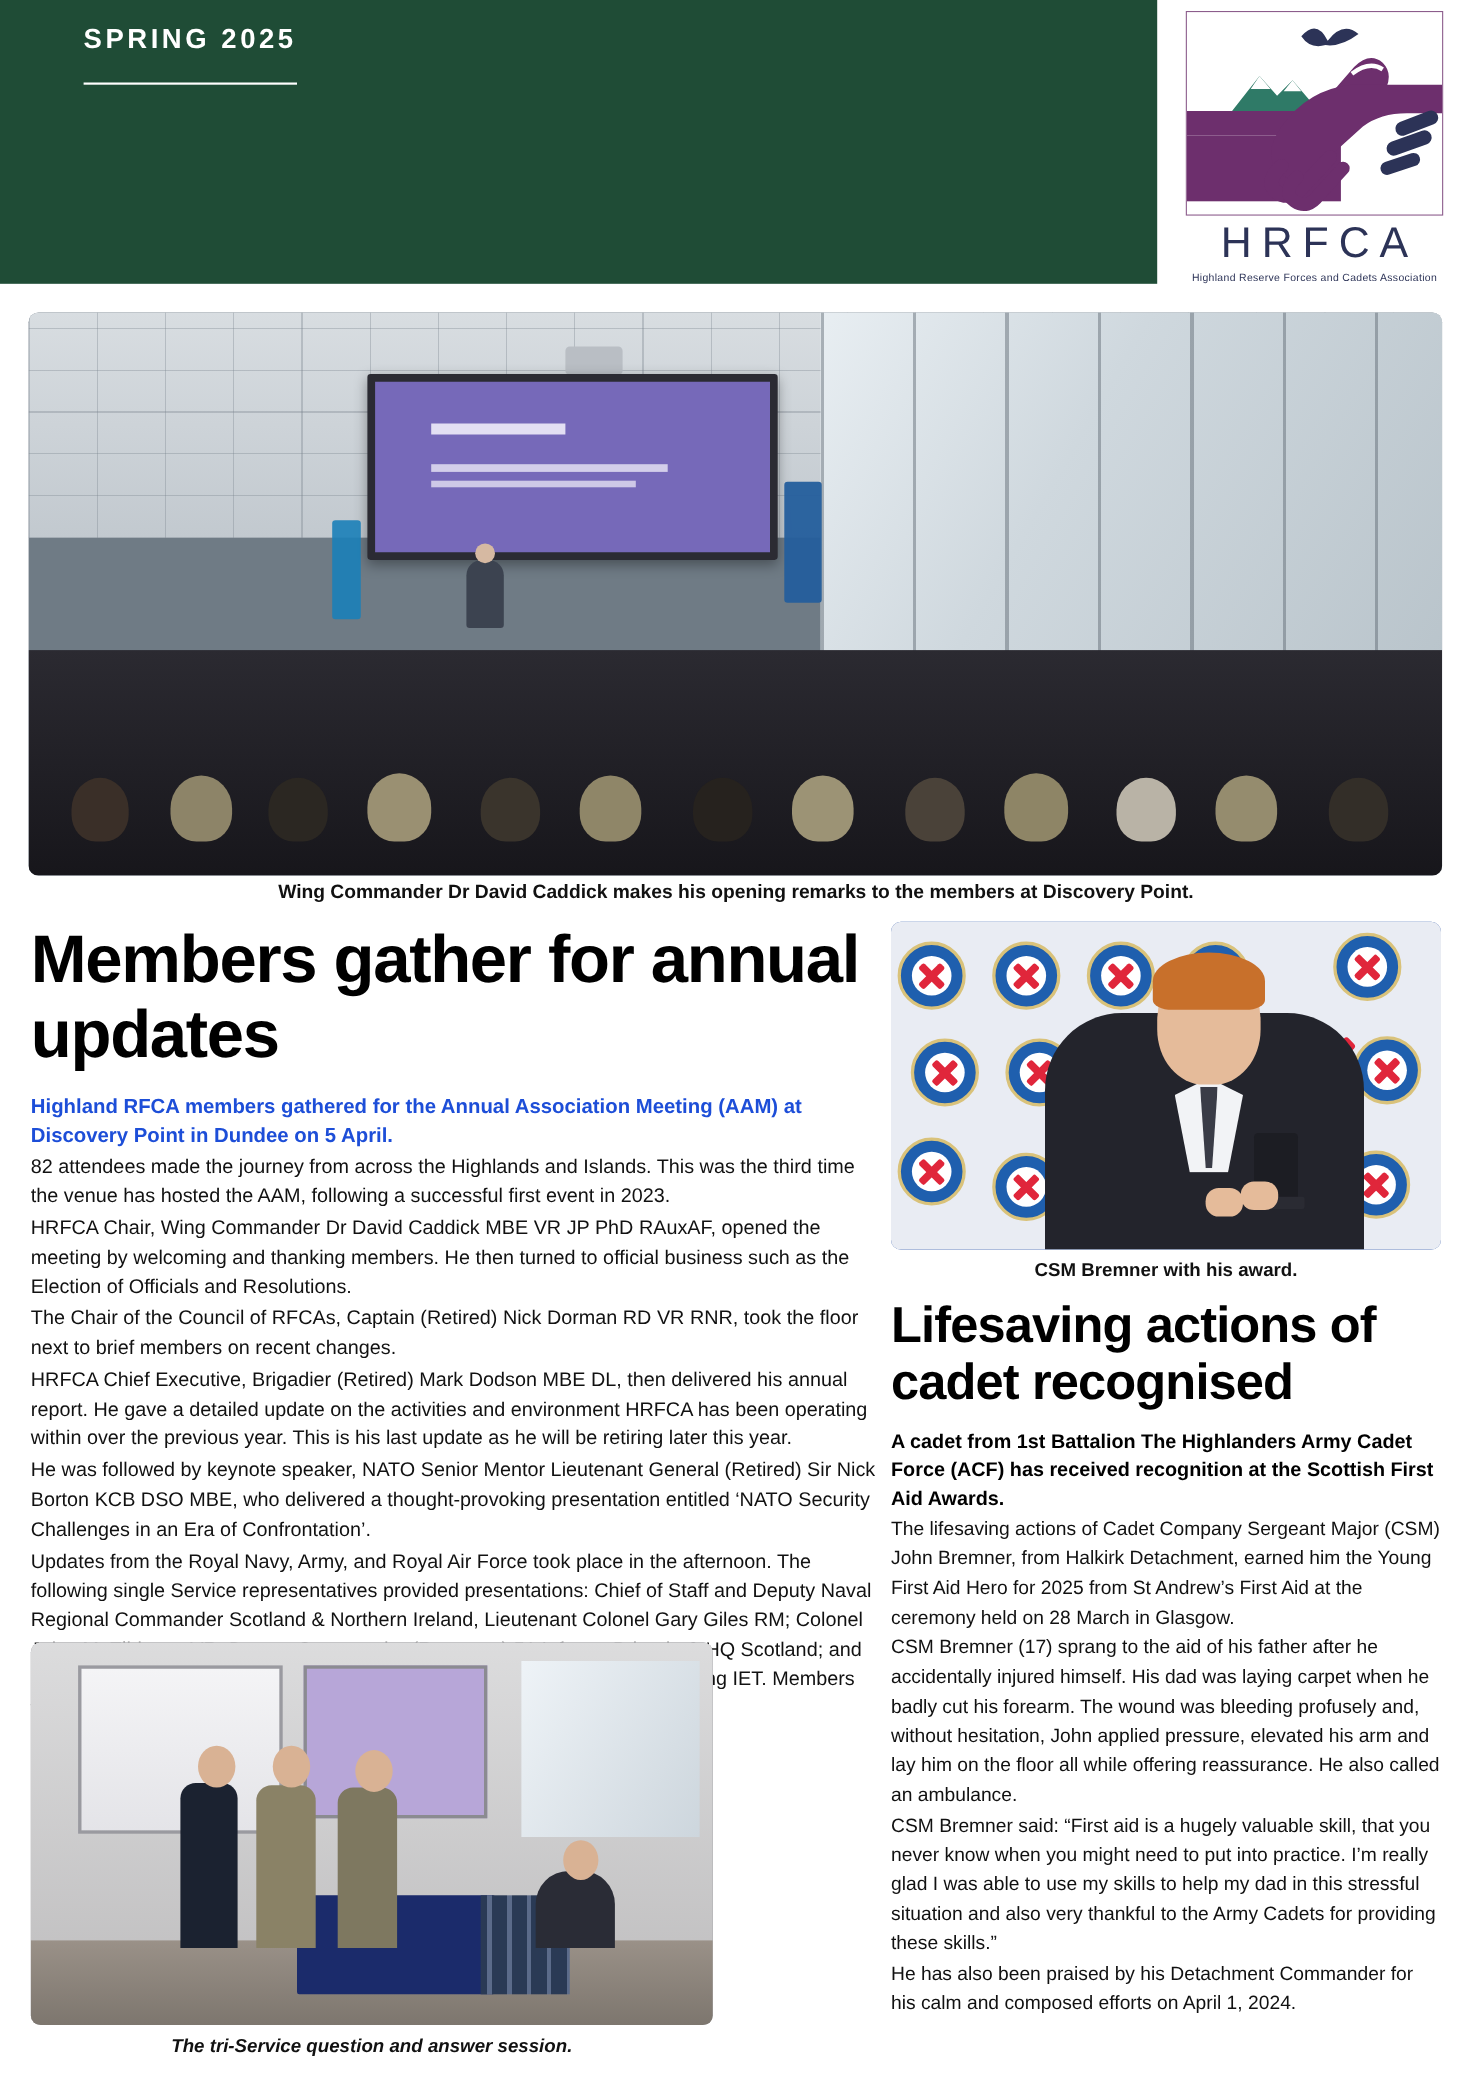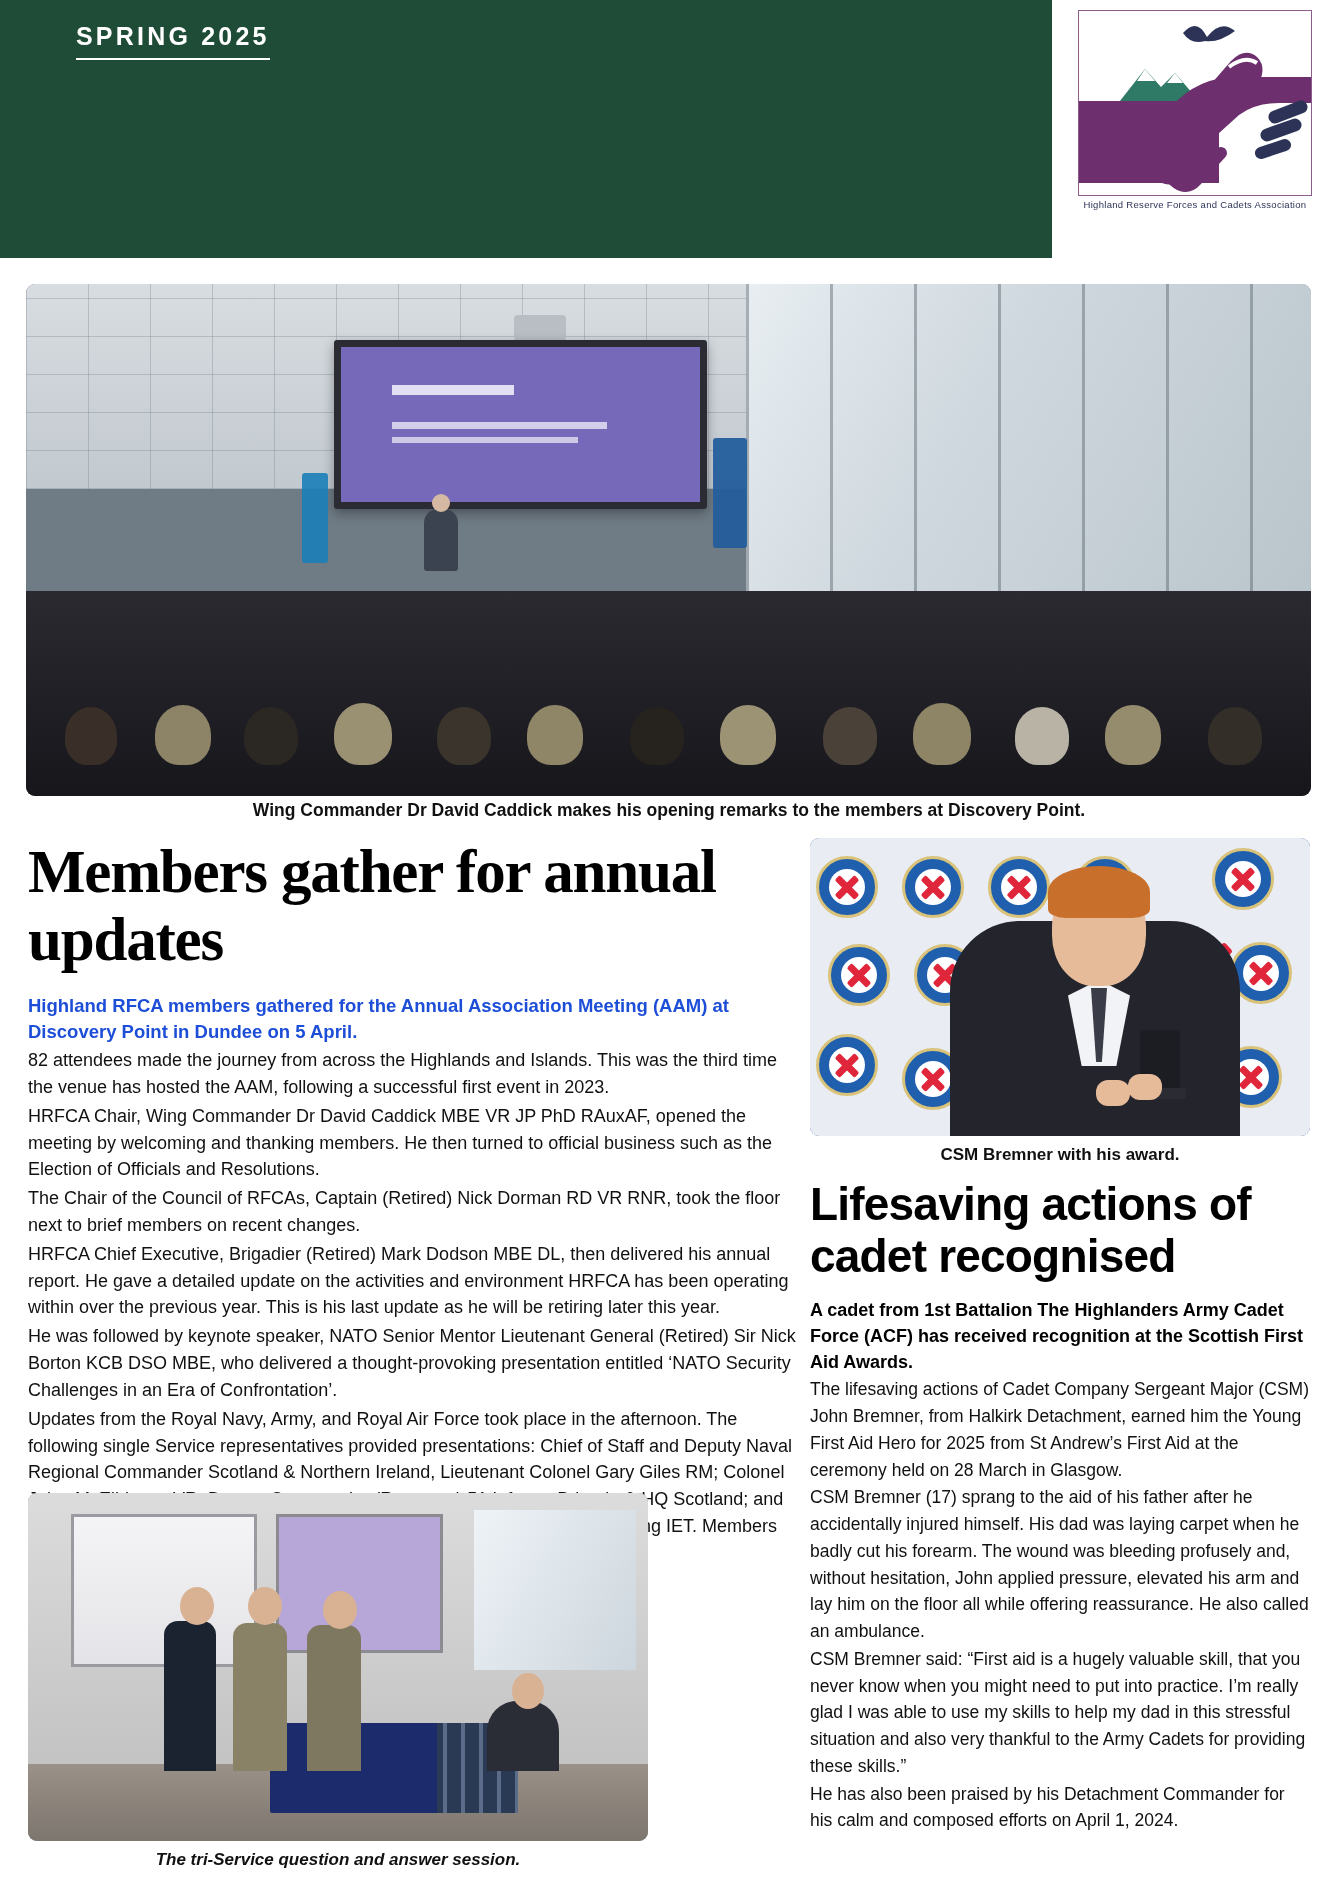--- a/index.html
+++ b/index.html
@@ -16,21 +16,21 @@
   .header-green {
     width: 1052px; height: 258px;
     background: #1f4c36;
     position: relative;
   }
   .issue-label {
     position: absolute; left: 76px; top: 22px;
     color: #ffffff; font-size: 25px; font-weight: 600;
     letter-spacing: 3.2px;
     border-bottom: 2px solid #ffffff;
-    padding-bottom: 7px;
+    padding-bottom: 24px;
   }
   .masthead {
     position: absolute; left: 70px; top: 55px;
     color: #ffffff; font-size: 116px; font-weight: 700;
     letter-spacing: -2px; line-height: 1.18;
   }
   .header-logo {
     flex: 1; background: #ffffff;
     display: flex; align-items: flex-start; justify-content: center;
     padding-top: 10px;
@@ -110,21 +110,21 @@
     text-align: center; font-size: 17.5px; font-weight: 700; color: #111;
   }
 
   
   .cols { position: absolute; left: 0; top: 838px; width: 1338px; }
   .col-left { position: absolute; left: 28px; top: 0; width: 770px; }
   .col-right { position: absolute; left: 810px; top: 0; width: 500px; }
 
   .headline {
     font-size: 61px; font-weight: 700; line-height: 1.12;
-    letter-spacing: -1.2px; color: #000; font-family: Liberation Serif, serif;
+    letter-spacing: -1.2px; color: #000;
   }
   .headline-right {
     font-size: 46px; font-weight: 700; line-height: 1.13;
     letter-spacing: -0.8px; color: #000;
   }
   .standfirst {
     font-size: 18.5px; font-weight: 700; line-height: 1.42; color:#1d4ed8;
     margin-top: 18px;
   }
   .standfirst-r { font-size: 18px; font-weight: 700; line-height: 1.45; color:#000; margin-top: 14px; }
@@ -244,20 +244,21 @@
 
             <path d="M196,106 L222,96" stroke="#2c3357" stroke-width="13" stroke-linecap="round"></path>
             <path d="M188,124 L216,114" stroke="#2c3357" stroke-width="13" stroke-linecap="round"></path>
             <path d="M182,142 L206,134" stroke="#2c3357" stroke-width="12" stroke-linecap="round"></path>
 
             <path d="M150,56 Q166,44 178,52" stroke="#ffffff" stroke-width="4" fill="none"></path>
 
             <path d="M104,22 Q118,6 128,26 Q142,8 156,20 Q140,32 126,30 Q112,34 104,22 Z" fill="#2c3357"></path>
           </svg>
         </div>
+        <div class="logo-wordmark">HRFCA</div>
         <div class="logo-tagline">Highland Reserve Forces and Cadets Association</div>
       </div>
     </div>
   </div>
 
   <div class="hero-wrap">
     <div class="hero">
       <div class="hero-ceiling"></div>
       <div class="hero-ceil-grid"></div>
       <div class="hero-window"></div>

